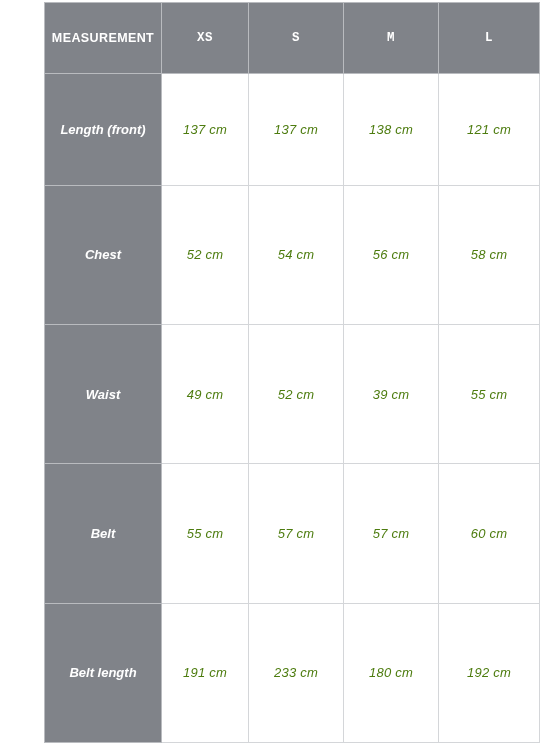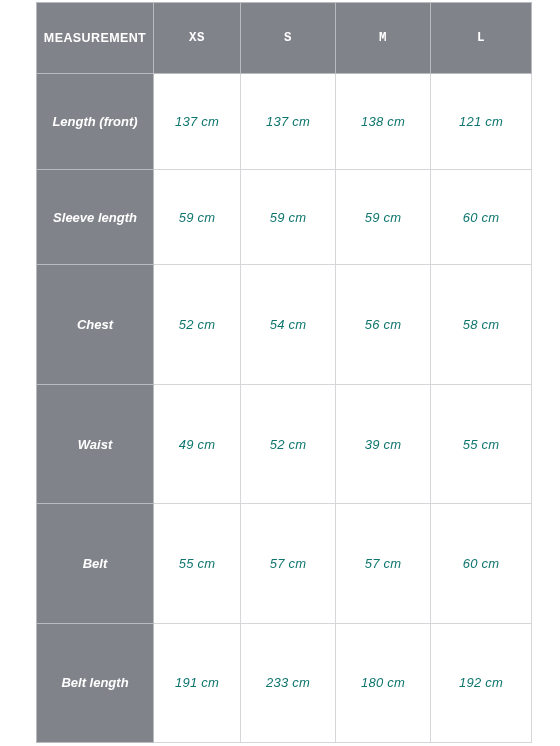--- a/index.html
+++ b/index.html
@@ -9,21 +9,21 @@
   body {
     width: 560px;
     height: 746px;
     background: #ffffff;
     font-family: "Liberation Sans", sans-serif;
     overflow: hidden;
   }
 
   #size-chart-wrapper {
     position: absolute;
-    left: 36px;
+    left: 44px;
     top: 2px;
     width: 495px;
     height: 741px;
     box-sizing: border-box;
   }
 
   table.size-chart {
     border-collapse: collapse;
     table-layout: fixed;
     width: 495px;
@@ -68,21 +68,21 @@
     background: #808389;
     color: #ffffff;
     font-weight: bold;
     font-size: 13px;
     border-color: #b9bbbf;
   }
 
   
   table.size-chart tbody td.data-cell {
     background: #ffffff;
-    color: #0f766e;
+    color: #4d7c0f;
     font-size: 13px;
     font-weight: normal;
     letter-spacing: 0.2px;
   }
 
   tbody tr { height: 96px; font-style: italic; }
   tbody tr.row-h-short { height: 77px; }
 </style>
 </head>
 <body>
@@ -106,27 +106,20 @@
       </tr>
     </thead>
     <tbody>
       <tr class="row-h-short">
         <th class="row-label" scope="row">Length (front)</th>
         <td class="data-cell">137 cm</td>
         <td class="data-cell">137 cm</td>
         <td class="data-cell">138 cm</td>
         <td class="data-cell">121 cm</td>
       </tr>
-      <tr class="row-h-short">
-        <th class="row-label" scope="row">Sleeve length</th>
-        <td class="data-cell">59 cm</td>
-        <td class="data-cell">59 cm</td>
-        <td class="data-cell">59 cm</td>
-        <td class="data-cell">60 cm</td>
-      </tr>
       <tr>
         <th class="row-label" scope="row">Chest</th>
         <td class="data-cell">52 cm</td>
         <td class="data-cell">54 cm</td>
         <td class="data-cell">56 cm</td>
         <td class="data-cell">58 cm</td>
       </tr>
       <tr>
         <th class="row-label" scope="row">Waist</th>
         <td class="data-cell">49 cm</td>

